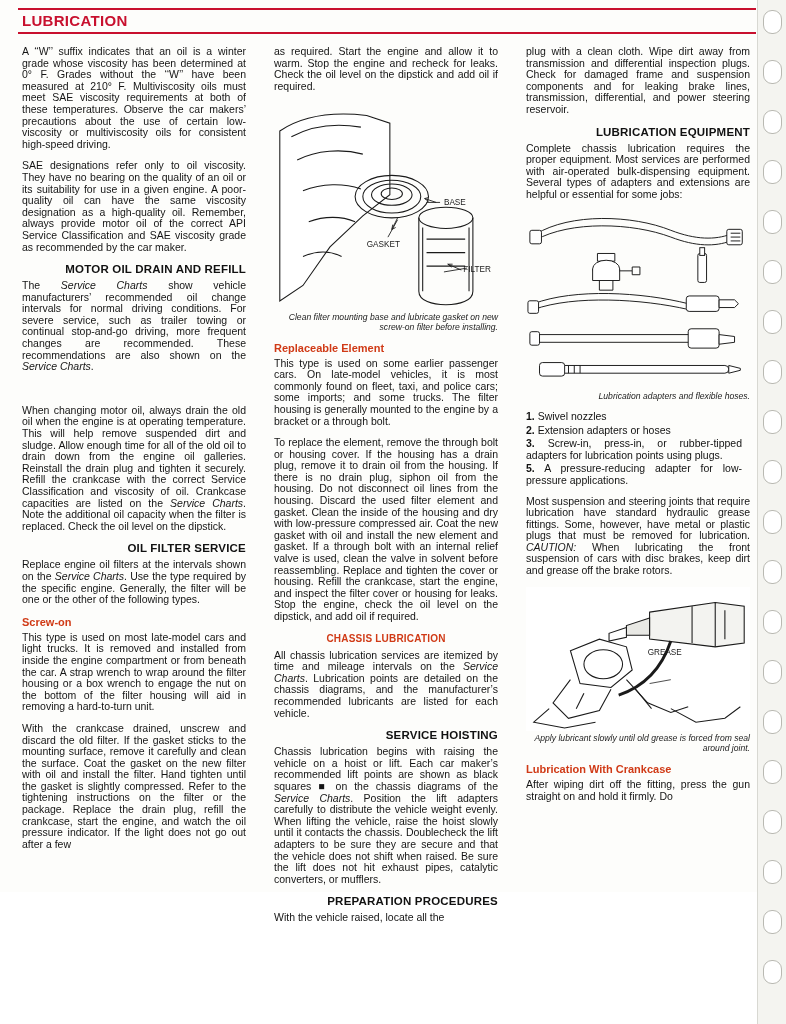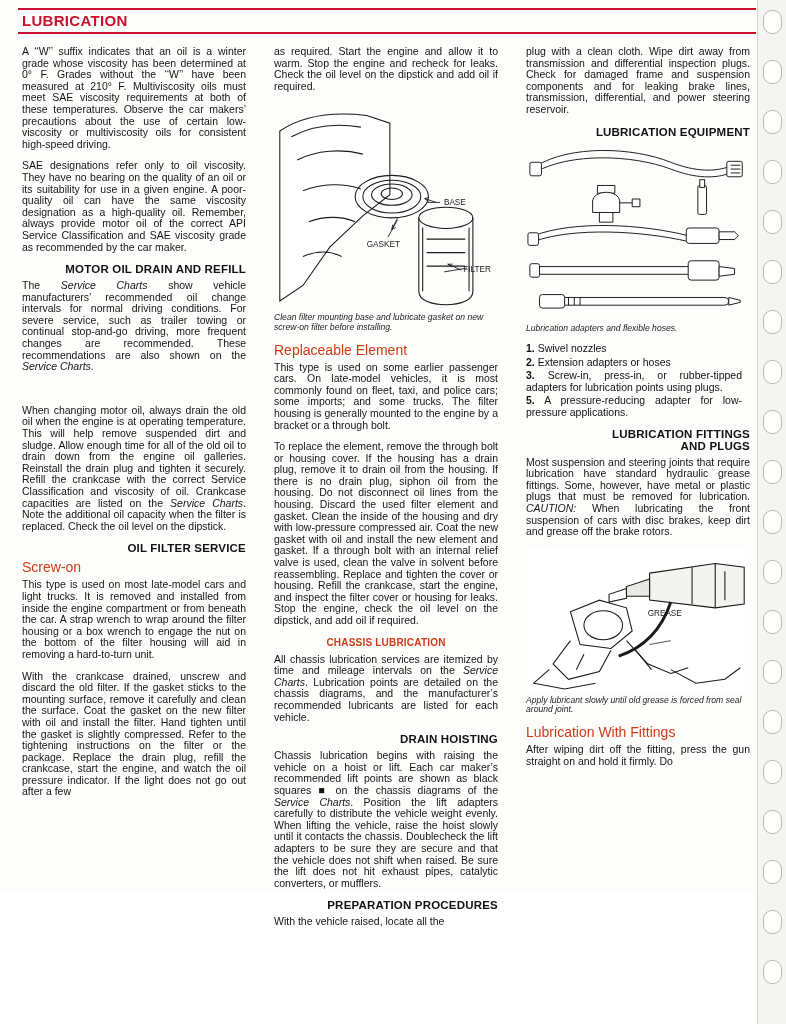--- a/index.html
+++ b/index.html
@@ -87,30 +87,30 @@
   h2.red {
     margin: 6px 0 6px 0;
     font-size: 10px;
     font-weight: bold;
     text-align: center;
     color: #d03a16;
     letter-spacing: 0.2px;
   }
   h3.subred {
     margin: 2px 0 4px 0;
-    font-size: 14px;
-    font-weight: normal;
+    font-size: 11px;
+    font-weight: bold;
     color: #d03a16;
   }
   .italic { font-style: italic; }
   .caption {
     font-size: 8.6px;
     line-height: 9.8px;
     font-style: italic;
-    text-align: left;
+    text-align: right;
     color: #222;
     margin: 3px 0 9px 0;
   }
   .fig {
     width: 100%;
     margin: 0 0 2px 0;
     display: block;
   }
   ol.numlist {
     margin: 0 0 9px 0;
@@ -167,20 +167,21 @@
       <h2 class="sec">MOTOR OIL DRAIN AND REFILL</h2>
 
       <p><span>The </span><span class="italic">Service Charts</span><span> show vehicle manufacturers’ recommended oil change intervals for normal driving conditions. For severe service, such as trailer towing or continual stop-and-go driving, more frequent changes are recommended. These recommendations are also shown on the </span><span class="italic">Service Charts</span><span>.</span></p>
 
       <div class="spacer-22"></div>
 
       <p><span>When changing motor oil, always drain the old oil when the engine is at operating temperature. This will help remove suspended dirt and sludge. Allow enough time for all of the old oil to drain down from the engine oil galleries. Reinstall the drain plug and tighten it securely. Refill the crankcase with the correct Service Classification and viscosity of oil. Crankcase capacities are listed on the </span><span class="italic">Service Charts</span><span>. Note the additional oil capacity when the filter is replaced. Check the oil level on the dipstick.</span></p>
 
       <h2 class="sec">OIL FILTER SERVICE</h2>
 
+      <p><span>Replace engine oil filters at the intervals shown on the </span><span class="italic">Service Charts</span><span>. Use the type required by the specific engine. Generally, the filter will be one or the other of the following types.</span></p>
 
       <h3 class="subred">Screw-on</h3>
       <p>This type is used on most late-model cars and light trucks. It is removed and installed from inside the engine compartment or from beneath the car. A strap wrench to wrap around the filter housing or a box wrench to engage the nut on the bottom of the filter housing will aid in removing a hard-to-turn unit.</p>
       <p>With the crankcase drained, unscrew and discard the old filter. If the gasket sticks to the mounting surface, remove it carefully and clean the surface. Coat the gasket on the new filter with oil and install the filter. Hand tighten until the gasket is slightly compressed. Refer to the tightening instructions on the filter or the package. Replace the drain plug, refill the crankcase, start the engine, and watch the oil pressure indicator. If the light does not go out after a few</p>
     </div>
 
     <div class="col">
       <p>as required. Start the engine and allow it to warm. Stop the engine and recheck for leaks. Check the oil level on the dipstick and add oil if required.</p>
 
       <svg class="fig" viewBox="0 0 232 215">
@@ -224,32 +225,33 @@
       <div class="caption">Clean filter mounting base and lubricate gasket on new screw-on filter before installing.</div>
 
       <h3 class="subred">Replaceable Element</h3>
       <p>This type is used on some earlier passenger cars. On late-model vehicles, it is most commonly found on fleet, taxi, and police cars; some imports; and some trucks. The filter housing is generally mounted to the engine by a bracket or a through bolt.</p>
       <p>To replace the element, remove the through bolt or housing cover. If the housing has a drain plug, remove it to drain oil from the housing. If there is no drain plug, siphon oil from the housing. Do not disconnect oil lines from the housing. Discard the used filter element and gasket. Clean the inside of the housing and dry with low-pressure compressed air. Coat the new gasket with oil and install the new element and gasket. If a through bolt with an internal relief valve is used, clean the valve in solvent before reassembling. Replace and tighten the cover or housing. Refill the crankcase, start the engine, and inspect the filter cover or housing for leaks. Stop the engine, check the oil level on the dipstick, and add oil if required.</p>
 
       <h2 class="red">CHASSIS LUBRICATION</h2>
 
       <p><span>All chassis lubrication services are itemized by time and mileage intervals on the </span><span class="italic">Service Charts</span><span>. Lubrication points are detailed on the chassis diagrams, and the manufacturer’s recommended lubricants are listed for each vehicle.</span></p>
 
-      <h2 class="sec">DRAIN HOISTING</h2>
+      <h2 class="sec">SERVICE HOISTING</h2>
 
       <p><span>Chassis lubrication begins with raising the vehicle on a hoist or lift. Each car maker’s recommended lift points are shown as black squares ■ on the chassis diagrams of the </span><span class="italic">Service Charts</span><span>. Position the lift adapters carefully to distribute the vehicle weight evenly. When lifting the vehicle, raise the hoist slowly until it contacts the chassis. Doublecheck the lift adapters to be sure they are secure and that the vehicle does not shift when raised. Be sure the lift does not hit exhaust pipes, catalytic converters, or mufflers.</span></p>
 
       <h2 class="sec">PREPARATION PROCEDURES</h2>
       <p>With the vehicle raised, locate all the</p>
     </div>
 
     <div class="col">
       <p>plug with a clean cloth. Wipe dirt away from transmission and differential inspection plugs. Check for damaged frame and suspension components and for leaking brake lines, transmission, differential, and power steering reservoir.</p>
 
       <h2 class="sec">LUBRICATION EQUIPMENT</h2>
+      <p>Complete chassis lubrication requires the proper equipment. Most services are performed with air-operated bulk-dispensing equipment. Several types of adapters and extensions are helpful or essential for some jobs:</p>
 
       <svg class="fig" viewBox="0 0 232 185">
         <g fill="none" stroke="#1a1a1a" stroke-width="1">
 
           <path d="M10 24 C 46 2, 110 4, 150 20 C 176 30, 196 30, 212 24"></path>
           <path d="M10 30 C 46 10, 110 12, 150 27 C 176 37, 196 37, 212 31"></path>
           <rect x="4" y="20" width="12" height="14" rx="2" fill="#ffffff"></rect>
           <rect x="208" y="19" width="16" height="16" rx="2" fill="#ffffff"></rect>
           <path d="M212 23 L 222 23 M212 27 L 222 27 M212 31 L 222 31"></path>
 
@@ -283,21 +285,20 @@
       <div class="caption">Lubrication adapters and flexible hoses.</div>
 
       <ol class="numlist">
         <li><b>1.</b> <span>Swivel nozzles</span></li>
         <li><b>2.</b> <span>Extension adapters or hoses</span></li>
         <li><b>3.</b> <span>Screw-in, press-in, or rubber-tipped adapters for lubrication points using plugs.</span></li>
         <li><b>5.</b> <span>A pressure-reducing adapter for low-pressure applications.</span></li>
       </ol>
 
 
-      <h2 class="sec"><span>LUBRICATION FITTINGS</span><br><span>AND PLUGS</span></h2>
 
       <p><span>Most suspension and steering joints that require lubrication have standard hydraulic grease fittings. Some, however, have metal or plastic plugs that must be removed for lubrication. </span><span class="italic">CAUTION:</span><span> When lubricating the front suspension of cars with disc brakes, keep dirt and grease off the brake rotors.</span></p>
 
       <svg class="fig" viewBox="0 0 232 150">
         <rect x="0" y="0" width="232" height="150" fill="#ffffff"></rect>
         <g fill="none" stroke="#1a1a1a" stroke-width="1.1">
 
           <path d="M128 26 L 196 16 L 226 20 L 226 58 L 196 62 L 128 54 Z" fill="#f3f3f0"></path>
           <path d="M196 16 L 196 62"></path>
           <path d="M172 20 L 172 58"></path>
@@ -319,18 +320,18 @@
           <path d="M150 126 L 176 140 L 206 136 L 222 124"></path>
 
           <path d="M128 100 L 150 96" stroke-width="0.8"></path>
         </g>
         <g fill="#1a1a1a" font-family="Liberation Sans, sans-serif" font-size="8.5">
           <text x="126" y="70">GREASE</text>
         </g>
       </svg>
       <div class="caption">Apply lubricant slowly until old grease is forced from seal around joint.</div>
 
-      <h3 class="subred">Lubrication With Fittings</h3>
+      <h3 class="subred">Lubrication With Crankcase</h3>
       <p>After wiping dirt off the fitting, press the gun straight on and hold it firmly. Do</p>
     </div>
 
   </div>
 </div>
 
 </body></html>

